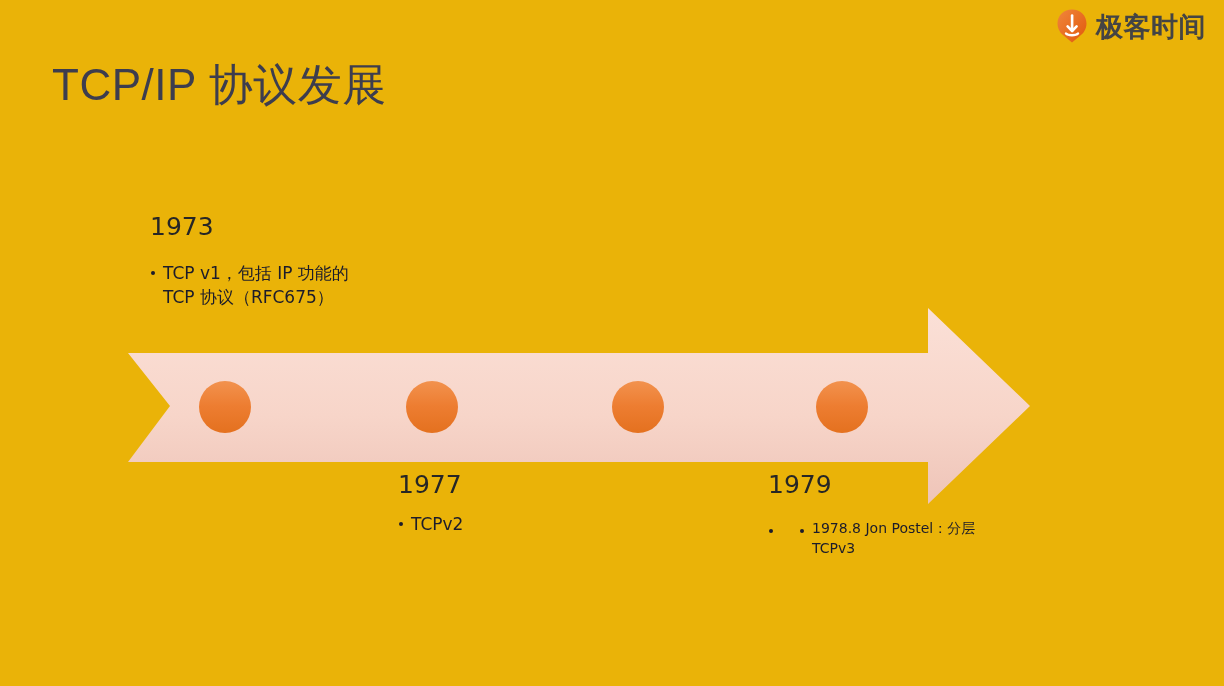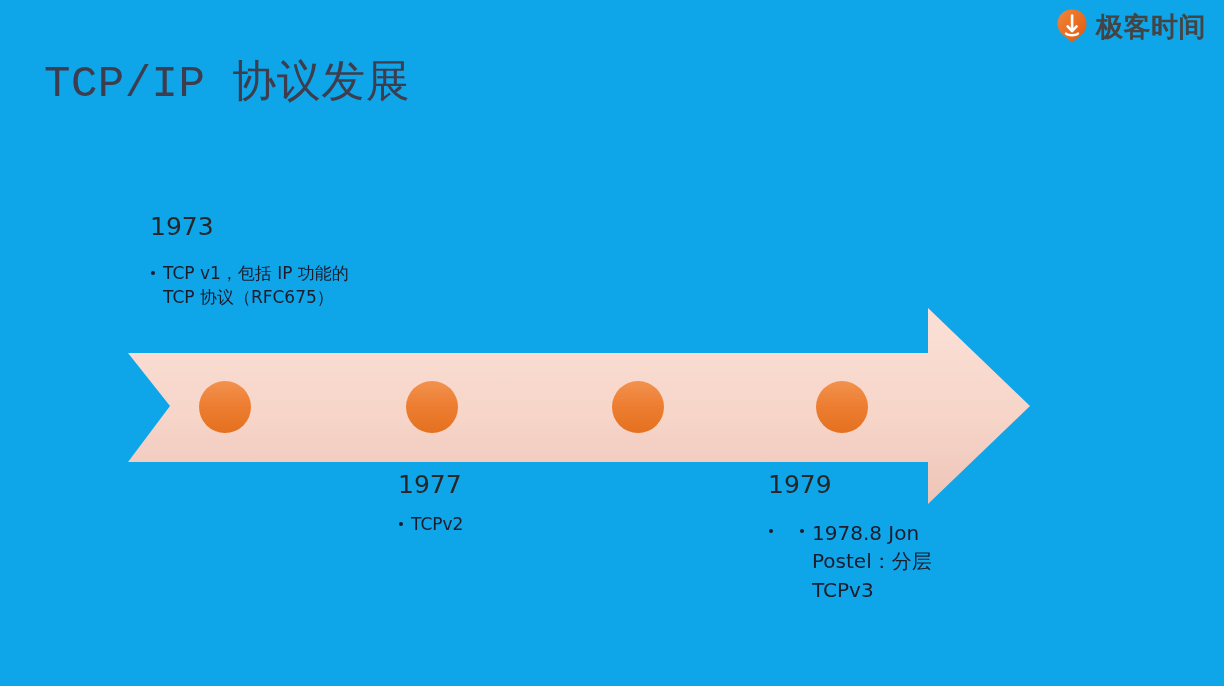--- a/index.html
+++ b/index.html
@@ -8,21 +8,21 @@
     padding: 0;
     background: #ffffff;
   }
   body {
     font-family: "Liberation Sans", "DejaVu Sans", sans-serif;
   }
   #slide {
     position: relative;
     width: 1224px;
     height: 686px;
-    background: #0ea5e9;
+    background: #eab308;
     overflow: hidden;
   }
 
   
   .brand {
     position: absolute;
     top: 6px;
     right: 18px;
     display: flex;
     align-items: center;
@@ -41,29 +41,29 @@
     color: #444444;
     font-weight: 600;
     letter-spacing: 0.5px;
     white-space: nowrap;
     font-family: "DejaVu Sans", "Liberation Sans", sans-serif;
   }
 
   
   .slide-title {
     position: absolute;
-    left: 44px;
+    left: 52px;
     top: 28px;
     font-size: 44px;
     line-height: 1.25;
     color: #3d3d4e;
     font-weight: 300;
     letter-spacing: 0.5px;
     white-space: nowrap;
-    font-family: Liberation Mono, monospace;
+    font-family: Liberation Sans, sans-serif;
   }
 
   
   .timeline-arrow {
     position: absolute;
     left: 118px;
     top: 296px;
     width: 930px;
     height: 220px;
     pointer-events: none;
@@ -119,21 +119,21 @@
     border-radius: 50%;
     background: #1c1c2b;
   }
   ul.sub-bullets {
     list-style: none;
     margin: 2px 0 0 0;
     padding: 0 0 0 18px;
   }
   ul.sub-bullets li {
     position: relative;
-    font-size: 20px;
+    font-size: 14px;
     line-height: 1.42;
     color: #1c1c2b;
     padding-left: 13px;
     font-family: "DejaVu Sans", "Liberation Sans", sans-serif;
   }
   ul.sub-bullets li::before {
     content: "";
     position: absolute;
     left: 1px;
     top: 10px;

